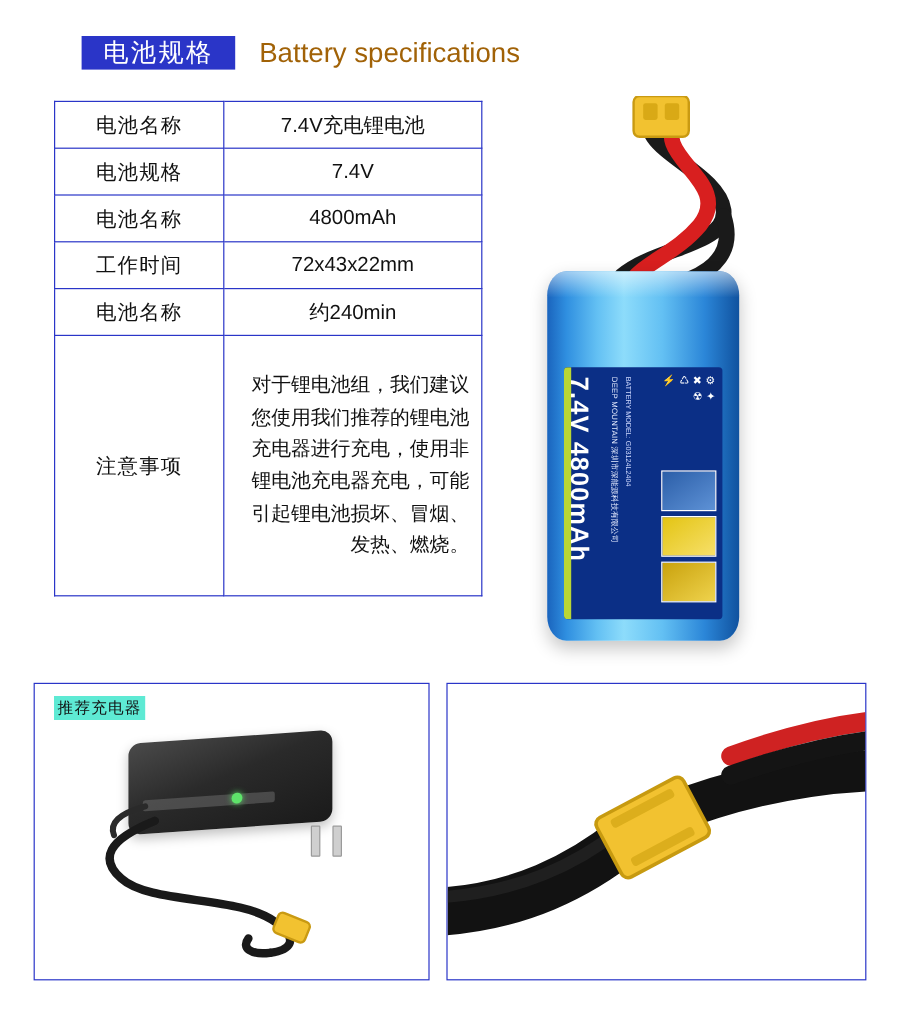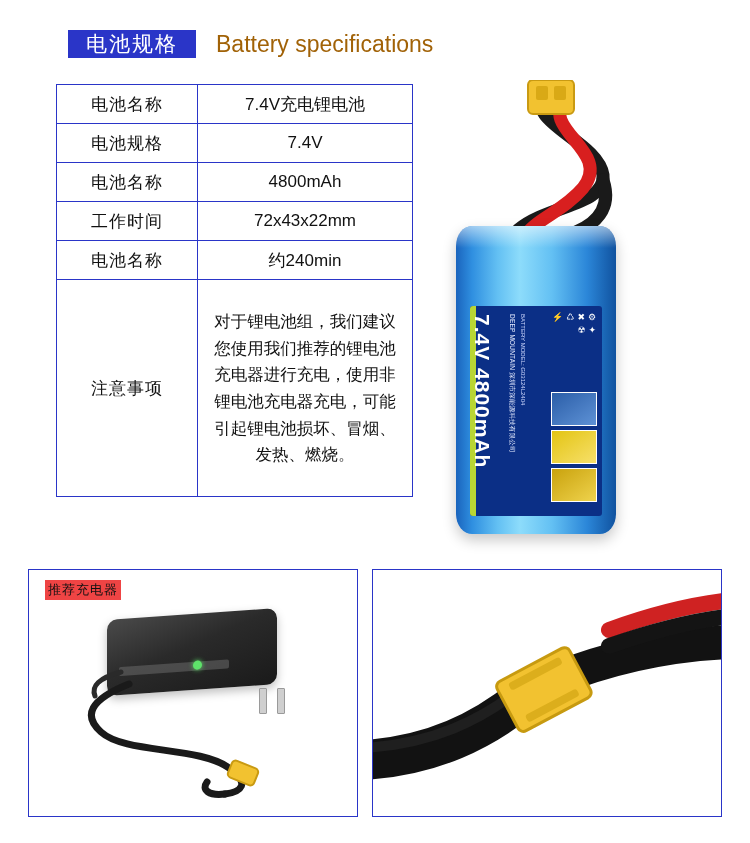--- a/index.html
+++ b/index.html
@@ -43,21 +43,21 @@
     font-size: 23px;
     display: flex;
     align-items: center;
     padding-left: 20px;
     letter-spacing: 0px;
   }
 
   
   .spec-table {
     position: absolute;
-    left: 56px;
+    left: 45px;
     top: 84px;
     width: 338px;
     border-collapse: collapse;
     table-layout: fixed;
   }
   .spec-table td {
     border: 1px solid #2a35c8;
     text-align: center;
     vertical-align: middle;
     font-size: 17px;
@@ -71,21 +71,21 @@
   }
   .spec-table td.value {
     width: 206px;
   }
   .spec-table td.note-label {
     height: 200px;
     letter-spacing: 1px;
   }
   .spec-table td.note-value {
     height: 200px;
-    text-align: center;
+    text-align: right;
     padding: 8px 10px;
     line-height: 1.62;
     font-size: 16.5px;
     margin-left: 12px;
   }
 
   
   .battery-photo {
     position: absolute;
     left: 398px;
@@ -225,21 +225,21 @@
     width: 350px;
     height: 248px;
     background: #ffffff;
   }
   .panel-tag {
     position: absolute;
     left: 16px;
     top: 10px;
     font-size: 13px;
     color: #111111;
-    background: #ef4444;
+    background: #5eead4;
     padding: 1px 3px;
     letter-spacing: 1px;
   }
 
   
   .charger-brick {
     position: absolute;
     left: 78px;
     top: 44px;
     width: 170px;

